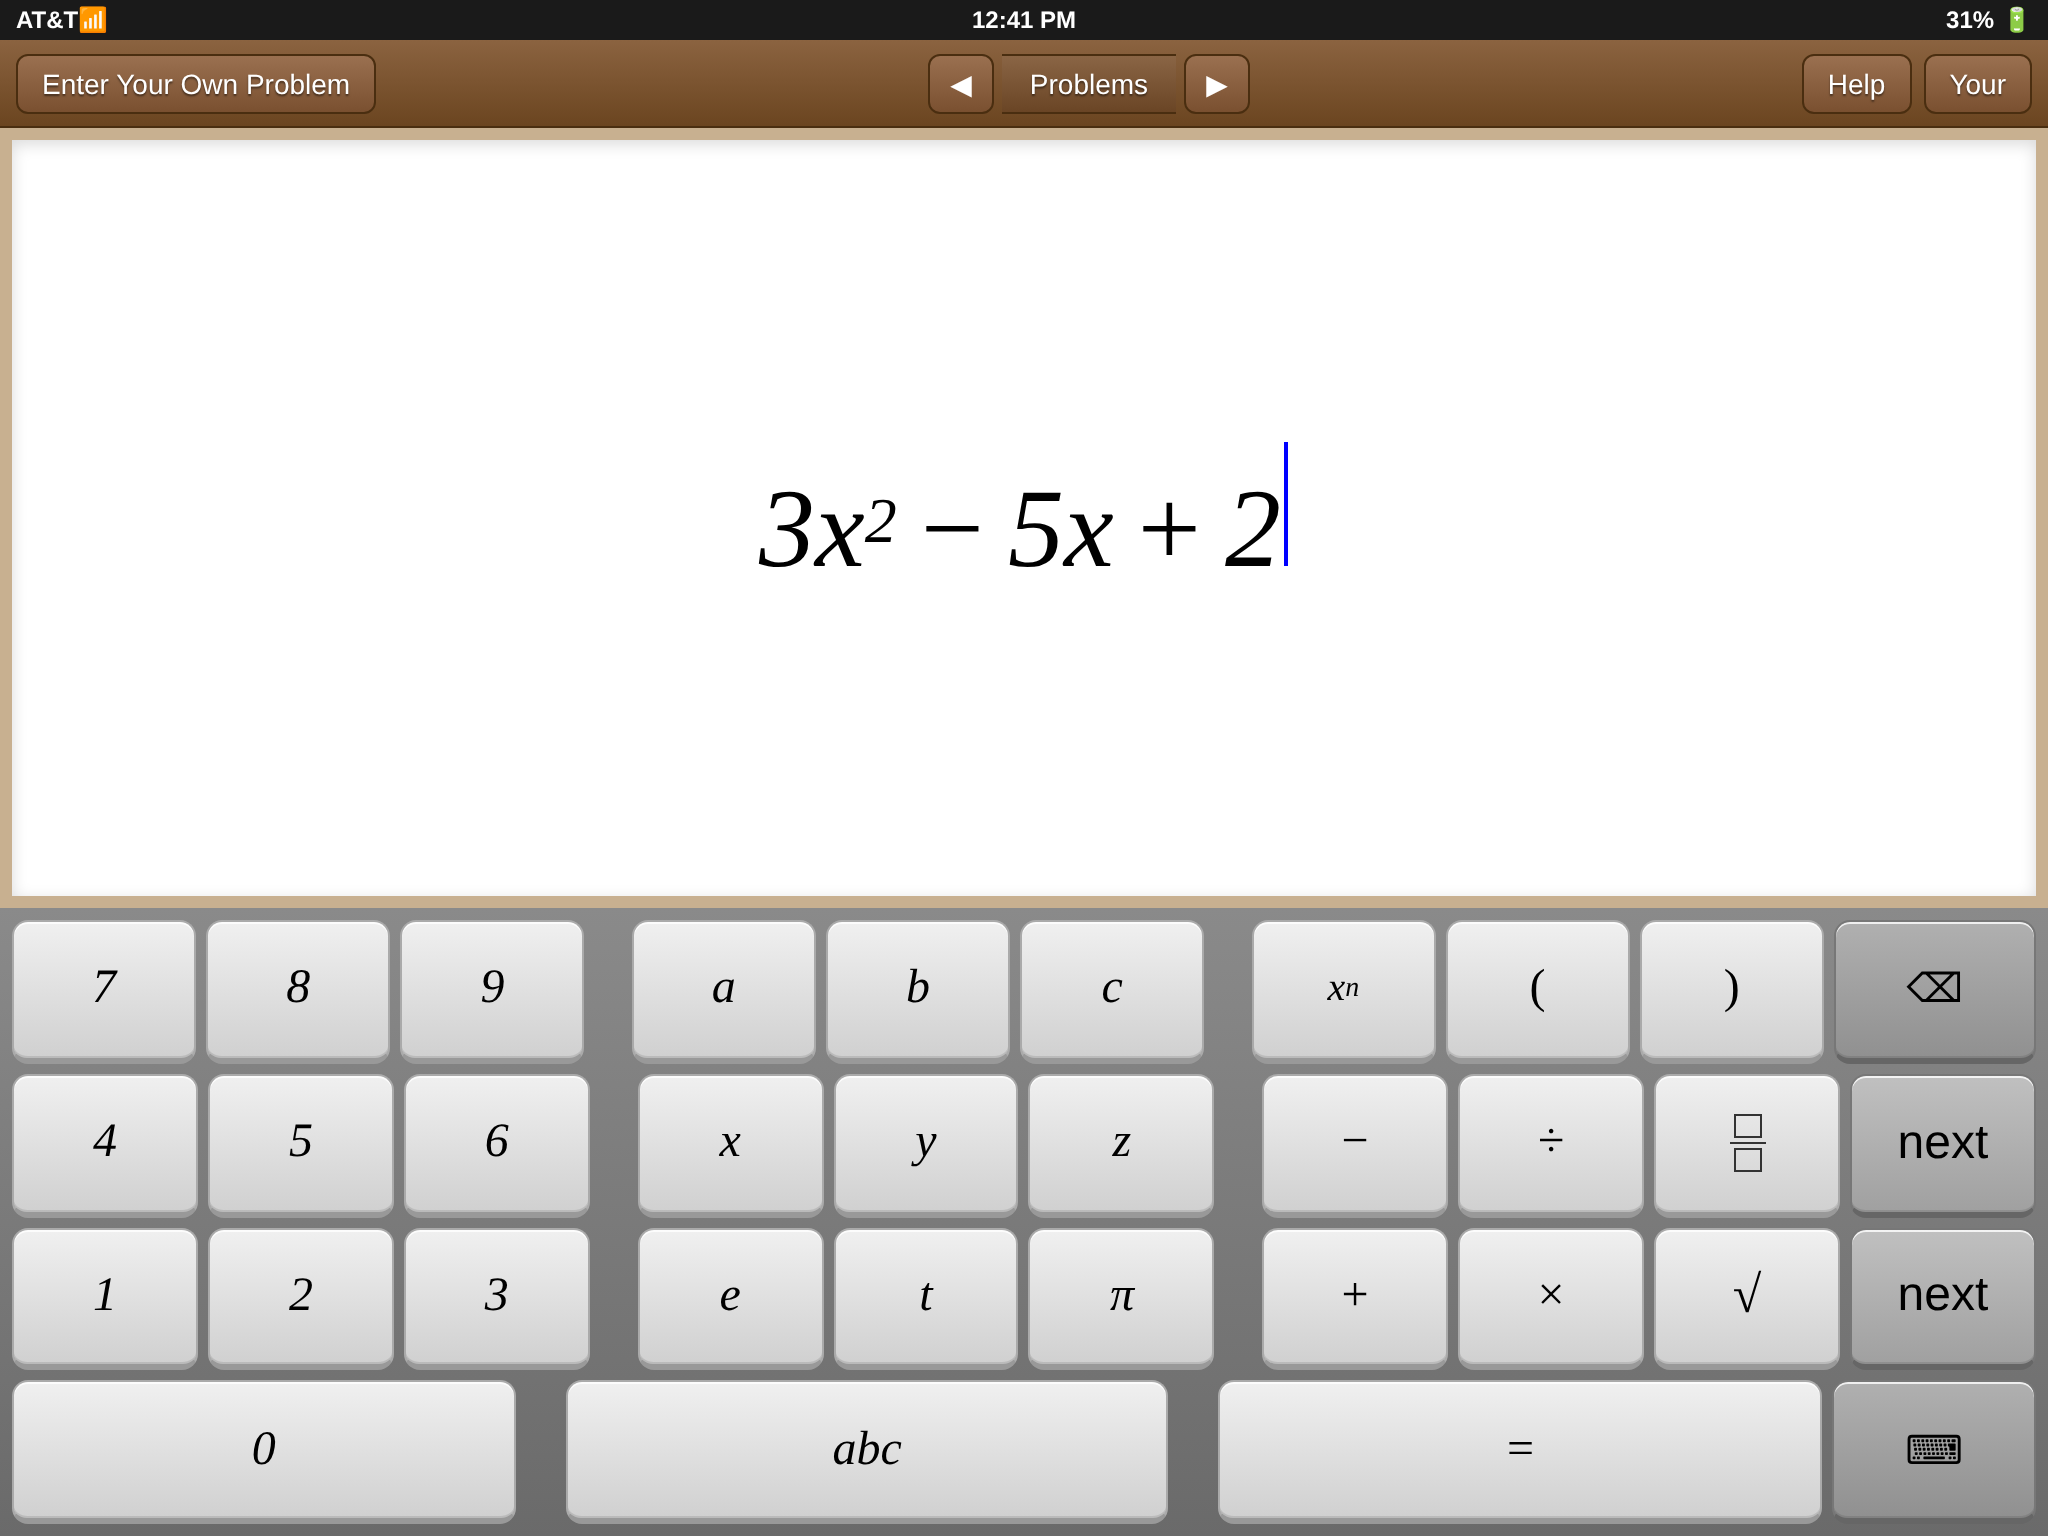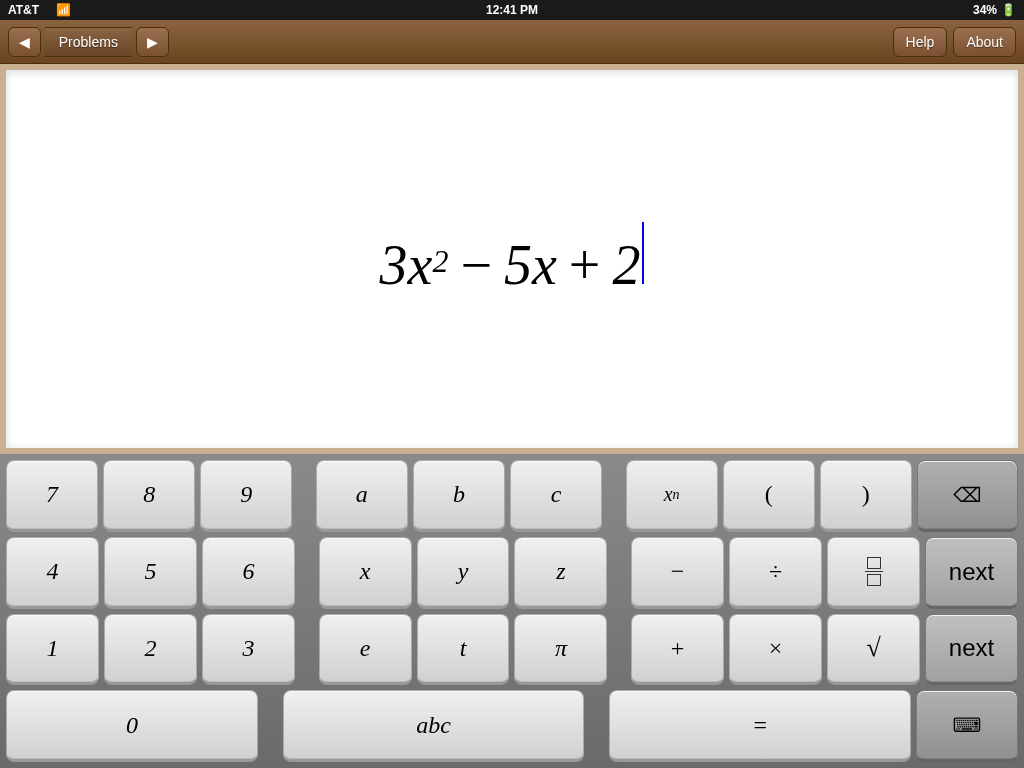--- a/index.html
+++ b/index.html
@@ -16,21 +16,21 @@
       height: 20px;
       background: #1a1a1a;
       display: flex;
       align-items: center;
       justify-content: space-between;
       padding: 0 8px;
       color: white;
       font-size: 12px;
       font-weight: 600;
     }
-    .status-left { display: flex; align-items: center; gap: 17px; }
+    .status-left { display: flex; align-items: center; gap: 0; }
     .status-center { position: absolute; left: 50%; transform: translateX(-50%); }
     .status-right { display: flex; align-items: center; gap: 4px; }
 
     
     .toolbar {
       height: 44px;
       background: linear-gradient(to bottom, #8B6340, #6B4520);
       display: flex;
       align-items: center;
       justify-content: space-between;
@@ -219,34 +219,37 @@
 </head>
 <body>
 
 <div class="status-bar">
   <div class="status-left">
     <span>AT&amp;T</span>
     <span>📶</span>
   </div>
   <div class="status-center">12:41 PM</div>
   <div class="status-right">
-    <span>34%</span>
+    <span>31%</span>
     <span>🔋</span>
   </div>
 </div>
 
 <div class="toolbar">
+  <div class="toolbar-left">
+    <button class="toolbar-btn">Enter Your Own Problem</button>
+  </div>
   <div class="toolbar-center">
     <button class="nav-btn">◀</button>
     <span class="problems-label">Problems</span>
     <button class="nav-btn">▶</button>
   </div>
   <div class="toolbar-right">
     <button class="toolbar-btn">Help</button>
-    <button class="toolbar-btn">About</button>
+    <button class="toolbar-btn">Your</button>
   </div>
 </div>
 
 <div class="input-area">
   <div class="math-display">
     <span class="math-term">3<span style="font-style:italic;">x</span><sup class="superscript">2</sup></span>
     <span style="margin: 0 12px; font-style:normal;">−</span>
     <span class="math-term">5<span style="font-style:italic;">x</span></span>
     <span style="margin: 0 12px; font-style:normal;">+</span>
     <span class="math-term">2</span>

